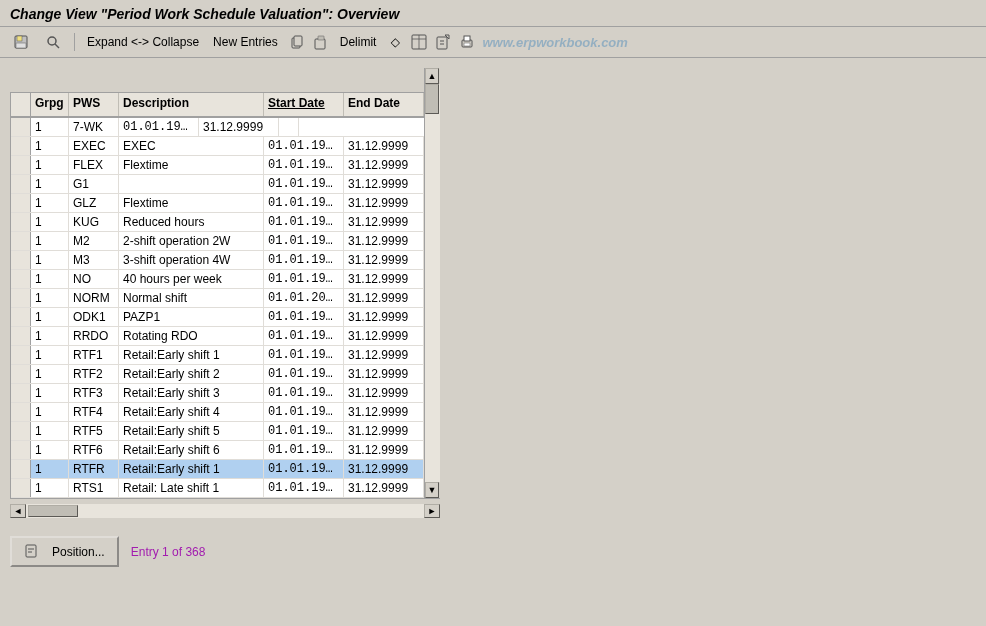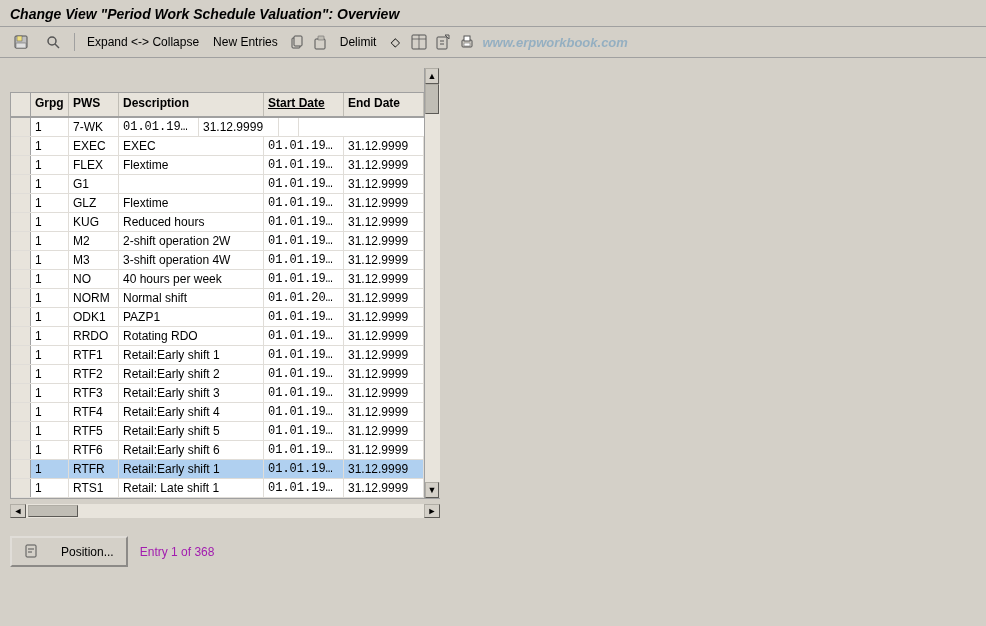--- a/index.html
+++ b/index.html
@@ -148,21 +148,21 @@
     }
     .scrollbar-h {
       display: flex;
       align-items: center;
       margin-top: 2px;
       width: 430px;
     }
     .position-btn {
       display: flex;
       align-items: center;
-      gap: 21px;
+      gap: 12px;
       padding: 4px 12px;
       background: #d4d0c8;
       border: 2px outset #e0ddd8;
       cursor: pointer;
       font-size: 12px;
     }
     .entry-count {
       font-size: 12px;
       color: #a21caf;
     }

